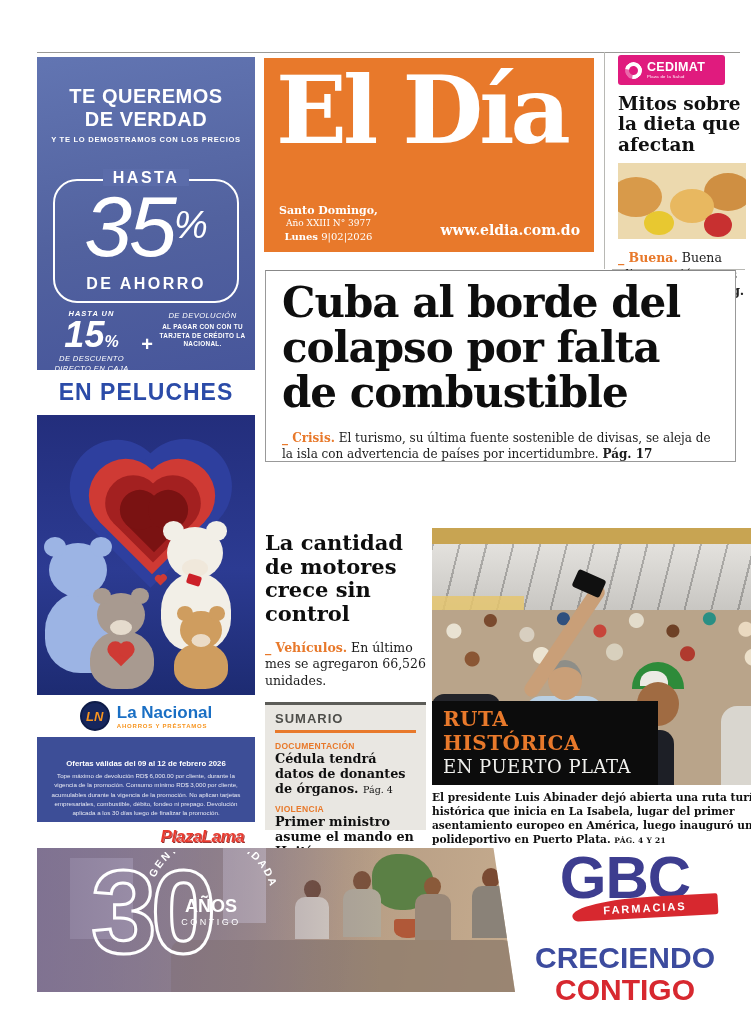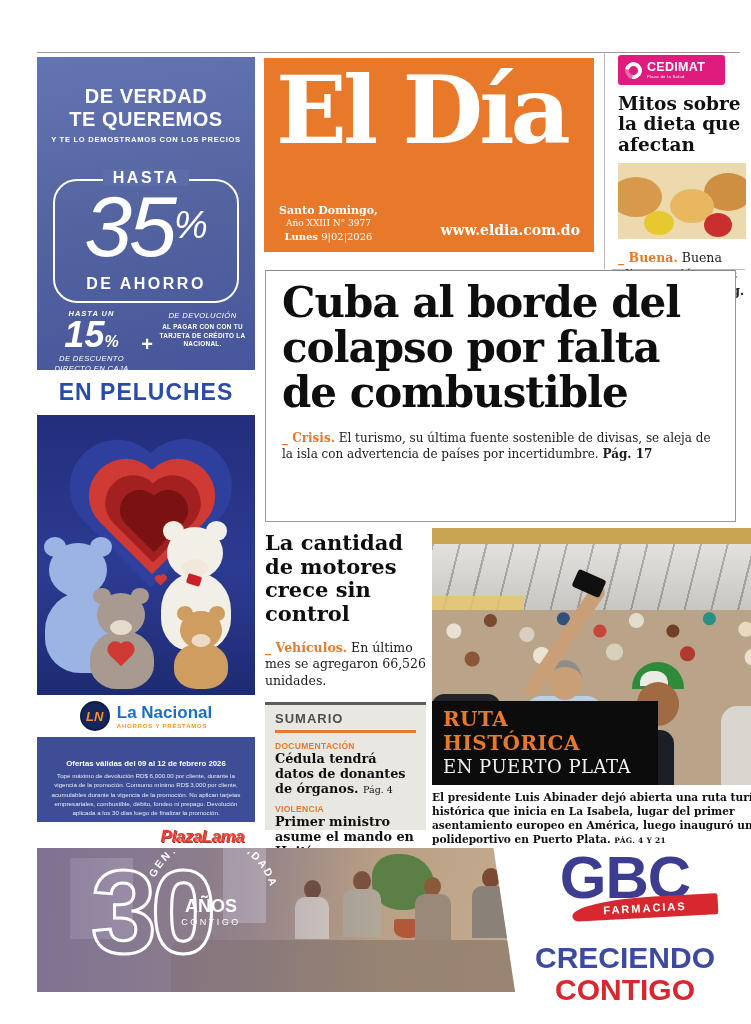--- a/index.html
+++ b/index.html
@@ -98,21 +98,21 @@
   .rc-headline { margin:9px 0 0 6px; width:130px; font-family:"DejaVu Serif",serif; font-weight:bold;
                  font-size:18.5px; line-height:1.1; color:#101010; }
   .rc-photo { position:relative; margin:8px 0 0 6px; width:128px; height:76px; background:#ecd9ae; overflow:hidden; }
   .rc-photo .blob { position:absolute; border-radius:50%; }
   .rc-teaser { margin:11px 0 0 6px; width:133px; font-family:"DejaVu Serif",serif; font-size:12.5px;
                line-height:1.32; color:#222; }
   .kicker { color:#e8792b; font-weight:bold; }
   .pageref { font-weight:bold; }
 
   
-  .main-story { left:265px; top:270px; width:471px; height:252px; border:1px solid #999;
+  .main-story { left:265px; top:270px; width:471px; height:192px; border:1px solid #999;
                 border-top-color:#888; background:#fff; }
   .ms-headline { margin:10px 16px 0; font-family:"DejaVu Serif",serif; font-weight:bold; font-size:42px;
                  line-height:1.07; letter-spacing:-1px; color:#0e0e0e; }
   .ms-deck { margin:15px 16px 0; font-family:"DejaVu Serif",serif; font-size:12px; line-height:1.32; color:#1c1c1c; }
 
   
   .secondary { left:265px; top:531px; width:162px; }
   .sec-headline { font-family:"DejaVu Serif",serif; font-weight:bold; font-size:21px; line-height:1.12; color:#0e0e0e; }
   .sec-deck { margin-top:15px; font-family:"DejaVu Serif",serif; font-size:12.5px; line-height:1.3; color:#1c1c1c; }
   .sec-note { margin-top:13px; font-family:"DejaVu Serif",serif; font-size:10.5px; line-height:1.35; color:#2a2a2a; }
@@ -206,22 +206,22 @@
 
 <div class="page">
 
   <div class="abs top-rule"></div>
   <div class="abs right-divider"></div>
   <div class="abs right-bottom-rule"></div>
 
   <div class="abs left-ad">
     <div class="ad-blue">
       <div class="ad-t1">
+        <div>TE QUEREMOS</div>
         <div>DE VERDAD</div>
-        <div>TE QUEREMOS</div>
       </div>
       <div class="ad-t2">Y TE LO DEMOSTRAMOS CON LOS PRECIOS</div>
       <div class="ad-bracket"></div>
       <div class="ad-hasta"><span>HASTA</span></div>
       <div class="ad-35"><span>35</span><span class="pct">%</span></div>
       <div class="ad-deahorro">DE AHORRO</div>
       <div class="ad-row">
         <div class="ad-cell">
           <div class="ad-hastaun">HASTA UN</div>
           <div class="ad-dnum"><span>15</span><span class="spct">%</span></div>

